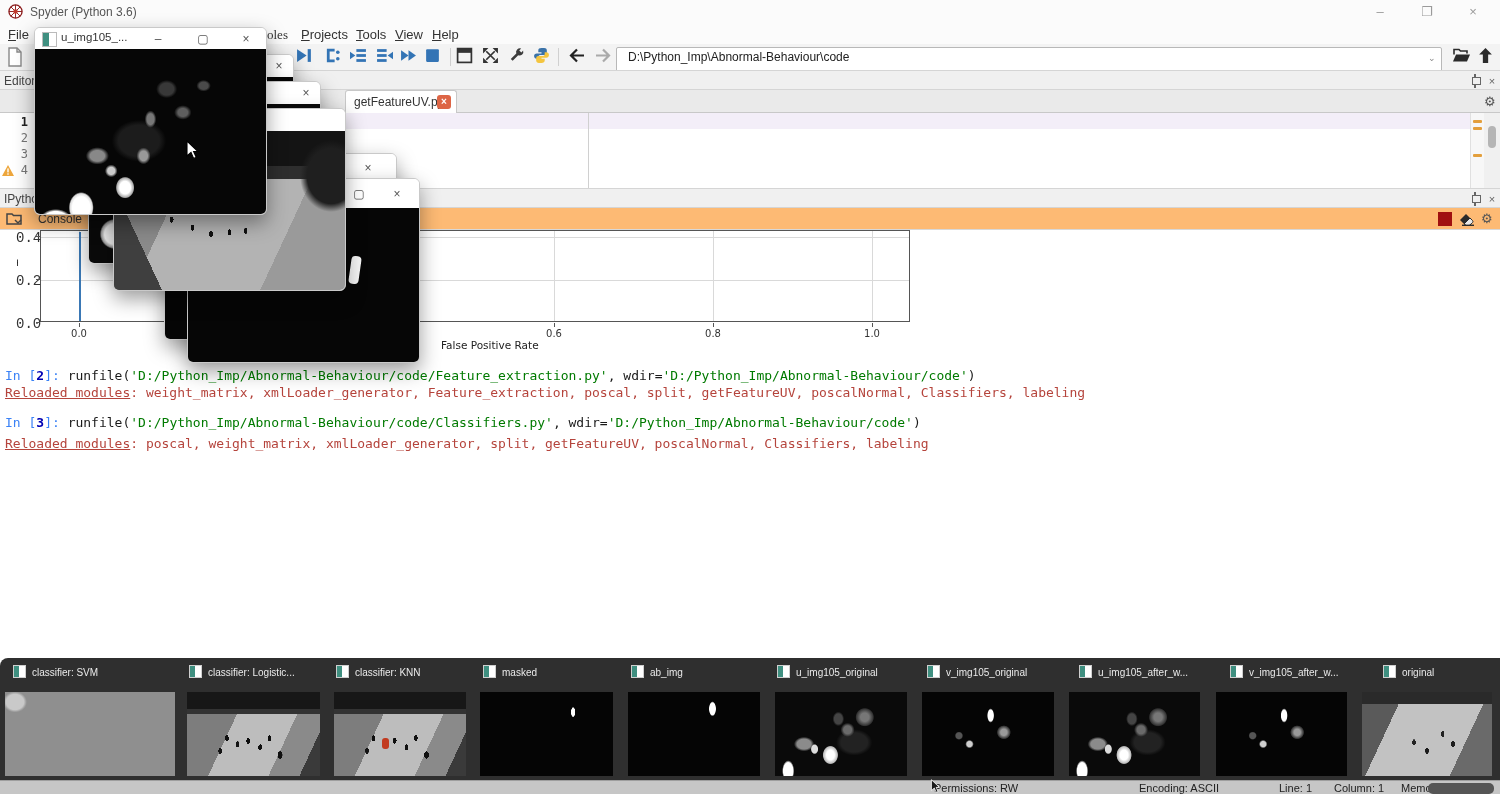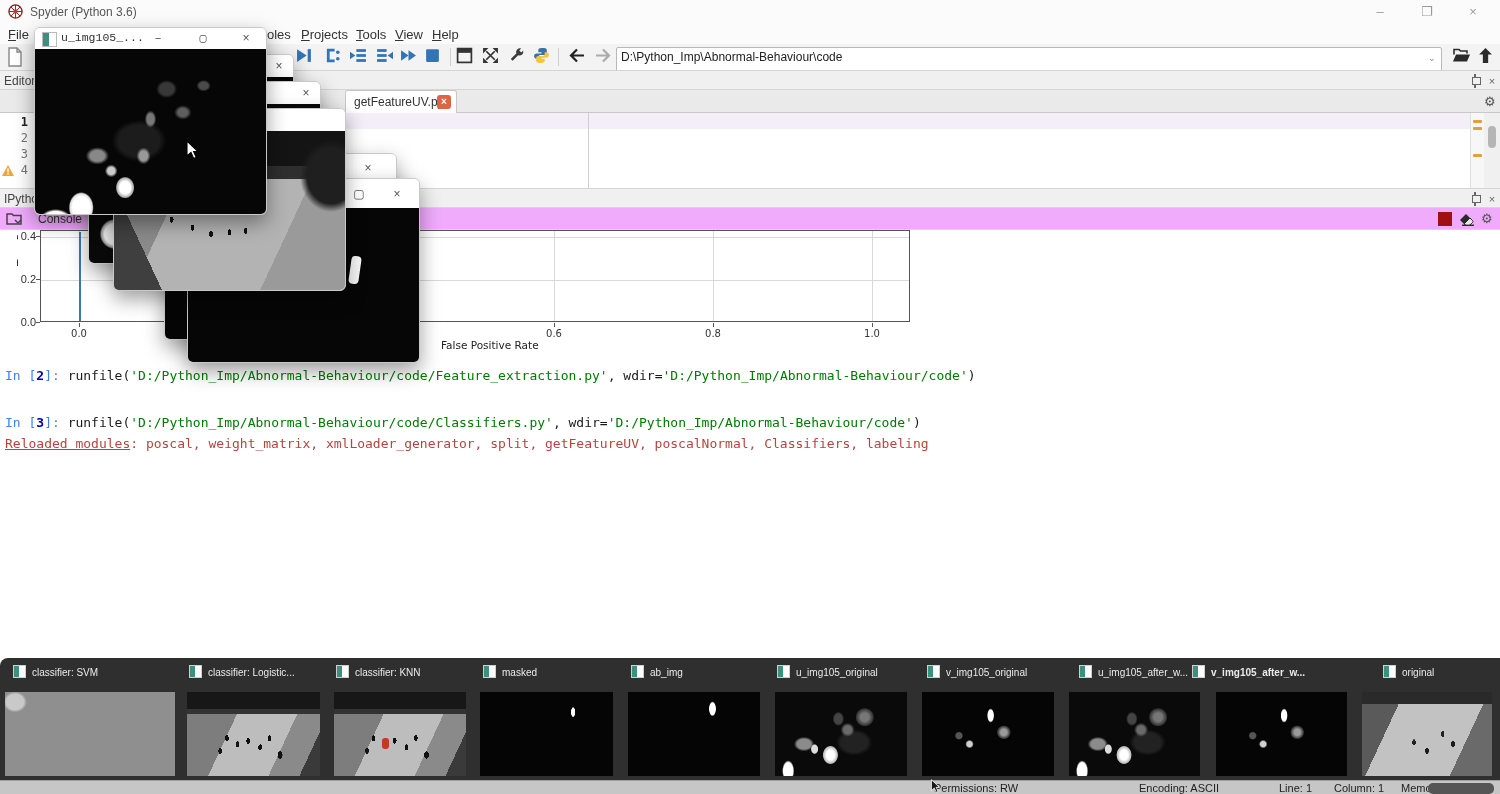--- a/index.html
+++ b/index.html
@@ -10,52 +10,52 @@
   .titlebar{left:0;top:0;width:1500px;height:24px;background:#fbfbfb;}
   .titlebar .ttl{left:30px;top:5px;font-size:12px;color:#555;}
   .winbtn{top:2px;width:34px;height:20px;text-align:center;color:#9a9a9a;font-size:13px;line-height:20px;}
   .menubar{left:0;top:24px;width:1500px;height:20px;background:#fbfbfb;}
   .mi{position:absolute;top:3px;font-size:13px;color:#333;}
   .mi::first-letter{text-decoration:underline;}
   .mifrag{position:absolute;top:3px;font-size:13px;color:#333;}
   .toolbar{left:0;top:44px;width:1500px;height:26px;background:#f3f3f3;border-bottom:1px solid #dcdcdc;}
   .tbtn{position:absolute;top:3px;width:22px;height:20px;}
   .tsep{position:absolute;top:4px;width:1px;height:18px;background:#d0d0d0;}
-  .combo{position:absolute;left:616px;top:3px;width:826px;height:34px;background:#fff;border:1px solid #b8b8b8;border-radius:2px;font-size:12px;color:#222;line-height:19px;padding-left:4px;box-sizing:border-box;}
+  .combo{position:absolute;left:616px;top:3px;width:826px;height:34px;background:#fff;border:1px solid #b8b8b8;border-radius:2px;font-size:12px;color:#222;line-height:19px;padding-left:11px;box-sizing:border-box;}
   .combo .chev{position:absolute;right:5px;top:7px;width:8px;height:8px;color:#888;font-size:9px;line-height:6px;}
   
   .paneheader{left:0;width:1500px;height:20px;background:#f0f0f0;border-top:1px solid #d5d5d5;border-bottom:1px solid #d5d5d5;box-sizing:border-box;}
   .paneheader .plabel{position:absolute;left:4px;top:3px;font-size:12px;color:#444;}
   .pbtn{position:absolute;top:4px;width:14px;height:12px;color:#666;font-size:11px;line-height:12px;text-align:center;}
   .floatico{border:1px solid #666;width:7px;height:6px;position:relative;margin:2px 0 0 3px;background:#f0f0f0;}
   .floatico:before{content:"";position:absolute;left:-3px;top:2px;width:7px;height:6px;border:1px solid #666;background:#f0f0f0;}
   .tabbar-ed{left:0;top:90px;width:1500px;height:23px;background:#eaeaea;border-bottom:1px solid #c8c8c8;box-sizing:border-box;}
   .edtab{position:absolute;left:345px;top:0;height:23px;width:112px;background:#fff;border:1px solid #c8c8c8;border-bottom:none;border-radius:3px 3px 0 0;box-sizing:border-box;}
   .edtab .tlbl{position:absolute;left:8px;top:4px;font-size:12px;color:#333;}
   .closebadge{position:absolute;right:5px;top:4px;width:14px;height:14px;background:#dd6545;border-radius:3px;color:#fff;font-size:10px;font-weight:bold;text-align:center;line-height:14px;}
   .gear{font-size:13px;color:#555;}
   .editorbody{left:0;top:113px;width:1500px;height:75px;background:#fff;}
   .lnum{position:absolute;left:0;width:28px;text-align:right;font-family:"DejaVu Sans Mono",monospace;font-size:12px;height:16px;color:#777;}
   .hl-line{position:absolute;left:34px;top:0;width:1436px;height:16px;background:#f3eef8;}
   .scrollflag{position:absolute;left:1470px;top:0;width:13px;height:75px;background:#f7f7f7;border-left:1px solid #e0e0e0;}
   .flagmark{position:absolute;left:2px;width:9px;height:3px;background:#e39f3c;border-radius:1px;}
   .vscroll{position:absolute;left:1484px;top:0;width:16px;height:75px;background:#f0f0f0;}
   .vthumb{position:absolute;left:4px;top:13px;width:8px;height:22px;background:#b5b5b5;border-radius:4px;}
   
-  .contabbar{left:0;top:208px;width:1500px;height:22px;background:#f0abfc;border-bottom:1px solid #d8d8d8;box-sizing:border-box;}
+  .contabbar{left:0;top:208px;width:1500px;height:22px;background:#fdba74;border-bottom:1px solid #d8d8d8;box-sizing:border-box;}
   .contab{position:absolute;left:38px;top:4px;font-size:12px;color:#333;width:60px;overflow:hidden;white-space:nowrap;}
   .redsq{position:absolute;left:1438px;top:4px;width:14px;height:14px;background:#a01010;}
   .consolebody{left:0;top:230px;width:1500px;height:428px;background:#fff;}
   .plot{position:absolute;left:40px;top:0;width:870px;height:92px;border:1px solid #555;box-sizing:border-box;}
   .gridh{position:absolute;left:0;width:868px;height:1px;background:#d9d9d9;}
   .gridv{position:absolute;top:0;width:1px;height:90px;background:#d9d9d9;}
   .rocline{position:absolute;left:38px;top:1px;width:2px;height:89px;background:#3a78b5;}
   .xtick{position:absolute;top:92px;width:1px;height:4px;background:#555;}
   .xtl{position:absolute;top:97px;width:30px;margin-left:-15px;text-align:center;font-family:"DejaVu Sans",sans-serif;font-size:10px;color:#333;}
-  .ytl{position:absolute;left:16px;width:20px;text-align:right;font-family:Liberation Sans, sans-serif;font-size:11px;color:#333;}
+  .ytl{position:absolute;left:16px;width:20px;text-align:right;font-family:Liberation Mono, monospace;font-size:14px;color:#333;}
   .ytickm{position:absolute;left:36px;width:4px;height:1px;background:#555;}
   .xlabel{position:absolute;left:400px;top:108px;font-family:"DejaVu Sans",sans-serif;font-size:10.5px;color:#222;}
   .ylabelclip{position:absolute;left:2px;top:-4px;width:16px;height:42px;overflow:hidden;}
   .ylabel{position:absolute;left:13px;top:40px;transform:rotate(-90deg);transform-origin:0 0;font-family:"DejaVu Sans",sans-serif;font-size:10.5px;color:#222;white-space:nowrap;}
   .cline{position:absolute;left:5px;white-space:pre;font-family:"DejaVu Sans Mono",monospace;font-size:13px;color:#1a1a1a;}
   .prompt{color:#0000b3;font-weight:bold;}
   .pnorm{color:#3b82f6;}
   .str{color:#007a00;}
   .redline{color:#b5443c;}
   .uline{text-decoration:underline;}
@@ -146,21 +146,21 @@
       </svg>
   </span>
   <span class="abs ttl">Spyder (Python 3.6)</span>
   <div class="abs winbtn" style="left:1363px;">–</div>
   <div class="abs winbtn" style="left:1410px;">❐</div>
   <div class="abs winbtn" style="left:1456px;">×</div>
 </div>
 
 <div class="abs menubar">
   <span class="mi" style="left:8px;">File</span>
-  <span class="mifrag" style="left:267px;">oles</span>
+  <span class="mifrag" style="left:267px;font-family:Liberation Serif, serif;">oles</span>
   <span class="mi" style="left:301px;">Projects</span>
   <span class="mi" style="left:356px;">Tools</span>
   <span class="mi" style="left:395px;">View</span>
   <span class="mi" style="left:432px;">Help</span>
 </div>
 
 <div class="abs toolbar">
   <span class="tbtn" style="left:6px;">
     <svg width="18" height="20" viewBox="0 0 18 20">
         <path d="M3 1h8l4 4v14H3z" fill="#fff" stroke="#888" stroke-width="1.4"></path>
@@ -348,20 +348,21 @@
   <div class="ytl" style="top:43px;">0.2</div>
   <div class="ytl" style="top:86px;">0.0</div>
   <div class="ytickm" style="top:6px;"></div>
   <div class="ytickm" style="top:49px;"></div>
   <div class="ytickm" style="top:92px;"></div>
   <div class="ylabelclip">
     <span class="ylabel">True Positive Rate</span>
   </div>
 
   <div class="cline" style="top:138px;"><span class="pnorm">In [</span><span class="prompt">2</span><span class="pnorm">]: </span><span>runfile(</span><span class="str">'D:/Python_Imp/Abnormal-Behaviour/code/Feature_extraction.py'</span><span>, wdir=</span><span class="str">'D:/Python_Imp/Abnormal-Behaviour/code'</span><span>)</span></div>
+  <div class="cline redline" style="top:155px;"><span class="uline">Reloaded modules</span><span>: weight_matrix, xmlLoader_generator, Feature_extraction, poscal, split, getFeatureUV, poscalNormal, Classifiers, labeling</span></div>
   <div class="cline" style="top:185px;"><span class="pnorm">In [</span><span class="prompt">3</span><span class="pnorm">]: </span><span>runfile(</span><span class="str">'D:/Python_Imp/Abnormal-Behaviour/code/Classifiers.py'</span><span>, wdir=</span><span class="str">'D:/Python_Imp/Abnormal-Behaviour/code'</span><span>)</span></div>
   <div class="cline redline" style="top:206px;"><span class="uline">Reloaded modules</span><span>: poscal, weight_matrix, xmlLoader_generator, split, getFeatureUV, poscalNormal, Classifiers, labeling</span></div>
 </div>
 
 <div class="fwin" style="left:61px;top:54px;width:233px;height:140px;z-index:51;">
   <div class="fwt" style="height:22px;">
       <span class="fx" style="right:6px;">×</span>
     </div>
   <div class="fwc" style="height:118px;"></div>
 </div>
@@ -390,41 +391,41 @@
   </div>
 </div>
 
 <div class="fwin" style="left:113px;top:108px;width:233px;height:183px;z-index:55;">
   <div class="fwt" style="height:22px;">
       <span class="fx" style="right:200px;">×</span>
     </div>
   <div class="fwc scene" style="height:161px;"></div>
 </div>
 
-<div class="fwin" style="left:34px;top:27px;width:233px;height:188px;z-index:56;font-family:Liberation Mono, monospace;">
+<div class="fwin" style="left:34px;top:27px;width:233px;height:188px;z-index:56;">
   <div class="fwt" style="height:21px;">
     <span class="abs" style="left:7px;top:4px;width:13px;height:13px;border:1px solid #bbb;background:linear-gradient(90deg,#3f8f80 0 45%,#fff 45%);"></span>
     <span class="abs" style="left:26px;top:3px;font-size:11.5px;color:#333;">u_img105_...</span>
     <span class="fx" style="right:100px;">–</span>
     <span class="fx" style="right:55px;">▢</span>
     <span class="fx" style="right:12px;">×</span>
   </div>
   <div class="fwc flowbig" style="height:167px;"></div>
 </div>
 
 <div class="abs thumbpanel">
   <div class="tslot-label" style="left:13px;"><span class="tico"></span><span>classifier: SVM</span></div>
   <div class="tslot-label" style="left:189px;"><span class="tico"></span><span>classifier: Logistic...</span></div>
   <div class="tslot-label" style="left:336px;"><span class="tico"></span><span>classifier: KNN</span></div>
   <div class="tslot-label" style="left:483px;"><span class="tico"></span><span>masked</span></div>
   <div class="tslot-label" style="left:631px;"><span class="tico"></span><span>ab_img</span></div>
   <div class="tslot-label" style="left:777px;"><span class="tico"></span><span>u_img105_original</span></div>
   <div class="tslot-label" style="left:927px;"><span class="tico"></span><span>v_img105_original</span></div>
   <div class="tslot-label" style="left:1079px;"><span class="tico"></span><span>u_img105_after_w...</span></div>
-  <div class="tslot-label" style="left:1192px;font-weight:bold;"><span class="tico"></span><span>v_img105_after_w...</span></div>
+  <div class="tslot-label" style="left:1230px;"><span class="tico"></span><span>v_img105_after_w...</span></div>
   <div class="tslot-label" style="left:1383px;"><span class="tico"></span><span>original</span></div>
 
   <div class="thumb t-svm" style="left:5px;width:170px;"></div>
   <div class="thumb t-scene" style="left:187px;width:133px;"></div>
   <div class="thumb t-scene" style="left:334px;width:132px;">
       <div class="t-knn-red"></div>
     </div>
   <div class="thumb t-mask" style="left:480px;width:133px;"></div>
   <div class="thumb t-ab" style="left:628px;width:132px;"></div>
   <div class="thumb t-flowu" style="left:775px;width:132px;"></div>

